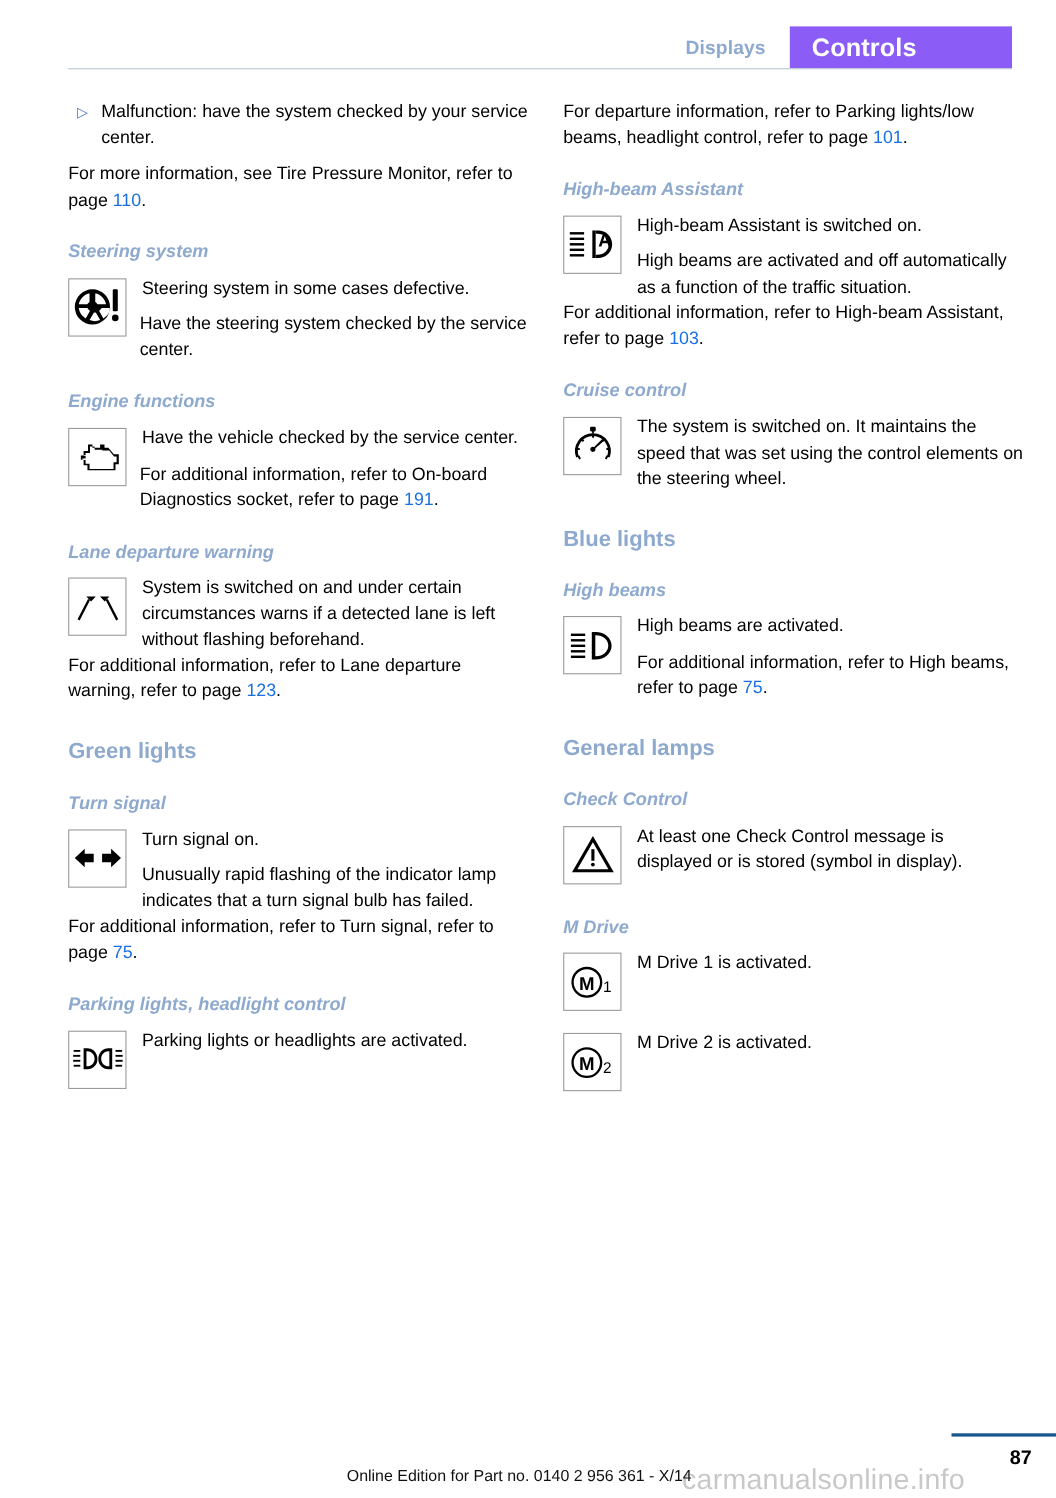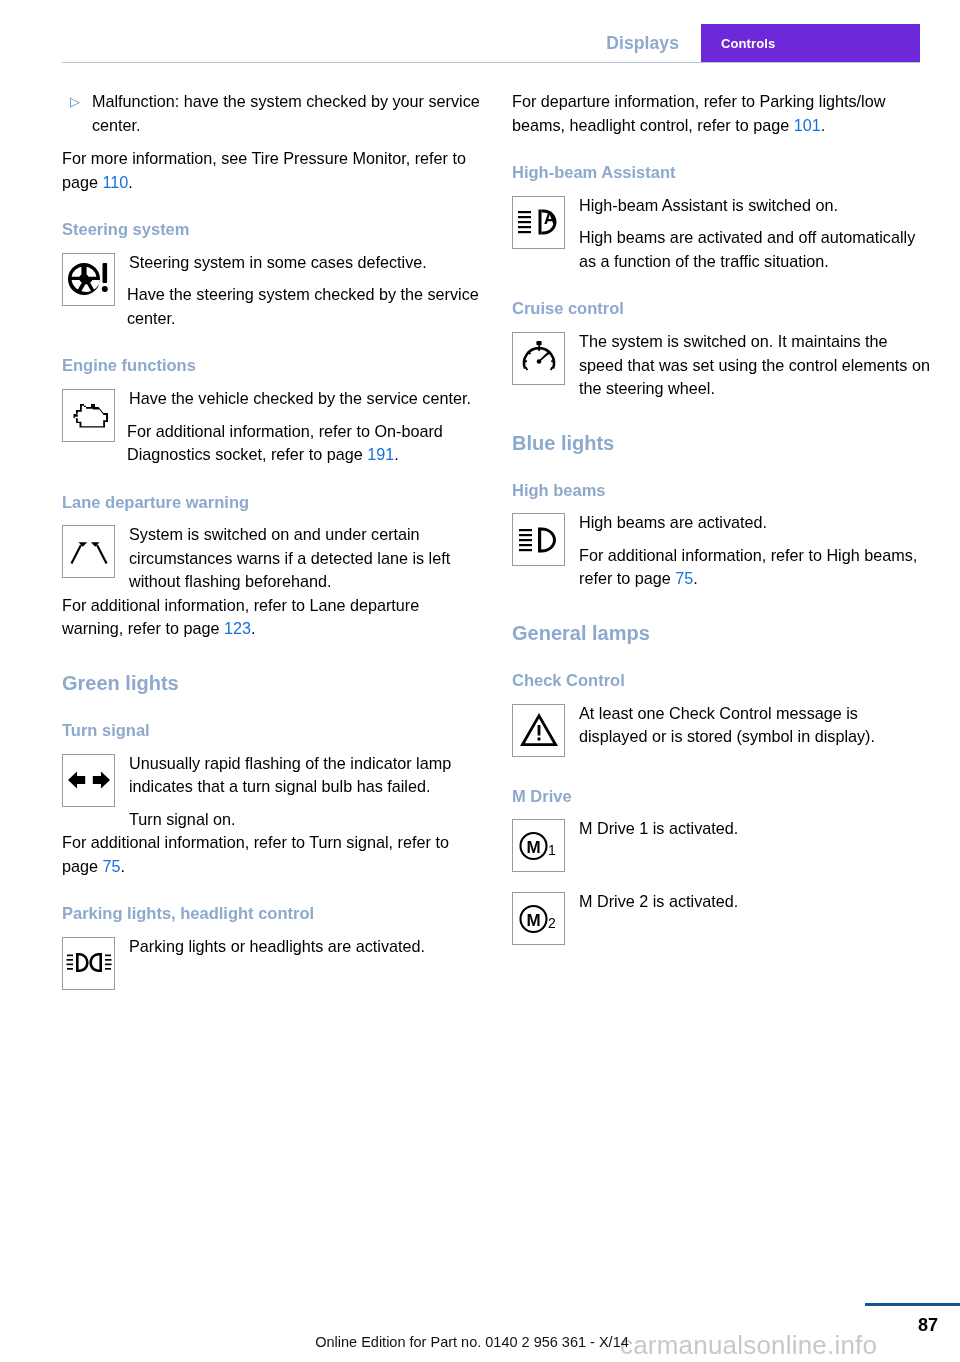--- a/index.html
+++ b/index.html
@@ -35,25 +35,25 @@
   .tab-inactive {
     color: #8da9ce;
     font-size: 17.5px;
     font-weight: bold;
     padding: 0 22px 0 18px;
     display: flex;
     align-items: center;
     letter-spacing: .1px;
   }
   .tab-active {
-    background: #6d28d9;
+    background: #8b5cf6;
     color: #ffffff;
-    font-size: 13px;
+    font-size: 23px;
     font-weight: bold;
-    padding: 0 35px 0 20px;
+    padding: 0 18px 0 20px;
     display: flex;
     align-items: center;
     min-width: 164px;
     letter-spacing: .1px;
   }
   .header-rule {
     position: absolute;
     left: 62px;
     right: 0;
     top: 62px;
@@ -83,20 +83,21 @@
     font-weight: bold;
     margin: 30px 0 16px 0;
     line-height: 1.2;
   }
   .h2 {
     color: #8da9ce;
     font-size: 16.5px;
     font-weight: bold;
     margin: 26px 0 10px 0;
     line-height: 1.2;
+    font-style: italic;
   }
   p.body {
     font-size: 16.2px;
     line-height: 23.5px;
     margin: 0 0 0 0;
     padding: 0;
   }
   .link {
     color: #1a6fe0;
   }
@@ -275,22 +276,22 @@
     <div class="sym-block">
       <div class="sym-box">
         <svg width="44" height="22" viewBox="0 0 44 22">
           <g fill="#000">
             <path d="M1 11 10 2.5v4.6h8.2v7.8H10v4.6z"></path>
             <path d="M43 11 34 2.5v4.6h-8.2v7.8H34v4.6z"></path>
           </g>
         </svg>
       </div>
       <div class="sym-text">
+        <p>Turn signal on.</p>
         <p>Unusually rapid flashing of the indicator lamp indicates that a turn signal bulb has failed.</p>
-        <p>Turn signal on.</p>
       </div>
     </div>
     <p class="body after-block"><span>For additional information, refer to Turn signal, refer to page </span><span class="link">75</span><span>.</span></p>
 
     <div class="h2">Parking lights, headlight control</div>
     <div class="sym-block">
       <div class="sym-box">
         <svg width="46" height="26" viewBox="0 0 46 26">
           <g fill="#000">
             <rect x="1" y="4.5" width="6" height="1.7"></rect>
@@ -331,20 +332,21 @@
             <path d="M24.5 2.5h2c7.5 0 13 5.6 13 12.5s-5.5 12.5-13 12.5h-2v-3h1.8c5.8 0 10.2-4.2 10.2-9.5S32.1 5.5 26.3 5.5H24.5z"></path>
             <path d="M31.5 4.5h2.6L38.8 17h-2.5l-1-2.8h-4.6l-1 2.8h-2.4zm1.3 3.1-1.5 4.3h3z"></path>
           </g>
         </svg>
       </div>
       <div class="sym-text">
         <p>High-beam Assistant is switched on.</p>
         <p>High beams are activated and off automatically as a function of the traffic situation.</p>
       </div>
     </div>
+    <p class="body after-block"><span>For additional information, refer to High-beam Assistant, refer to page </span><span class="link">103</span><span>.</span></p>
 
     <div class="h2">Cruise control</div>
     <div class="sym-block">
       <div class="sym-box">
         <svg width="38" height="38" viewBox="0 0 38 38">
           <g fill="none" stroke="#000" stroke-width="2.6">
             <path d="M5 28.5A15 15 0 1 1 33 28.5"></path>
           </g>
           <g fill="#000">
             <rect x="16.4" y="1" width="5.2" height="4.2" rx="1"></rect>

